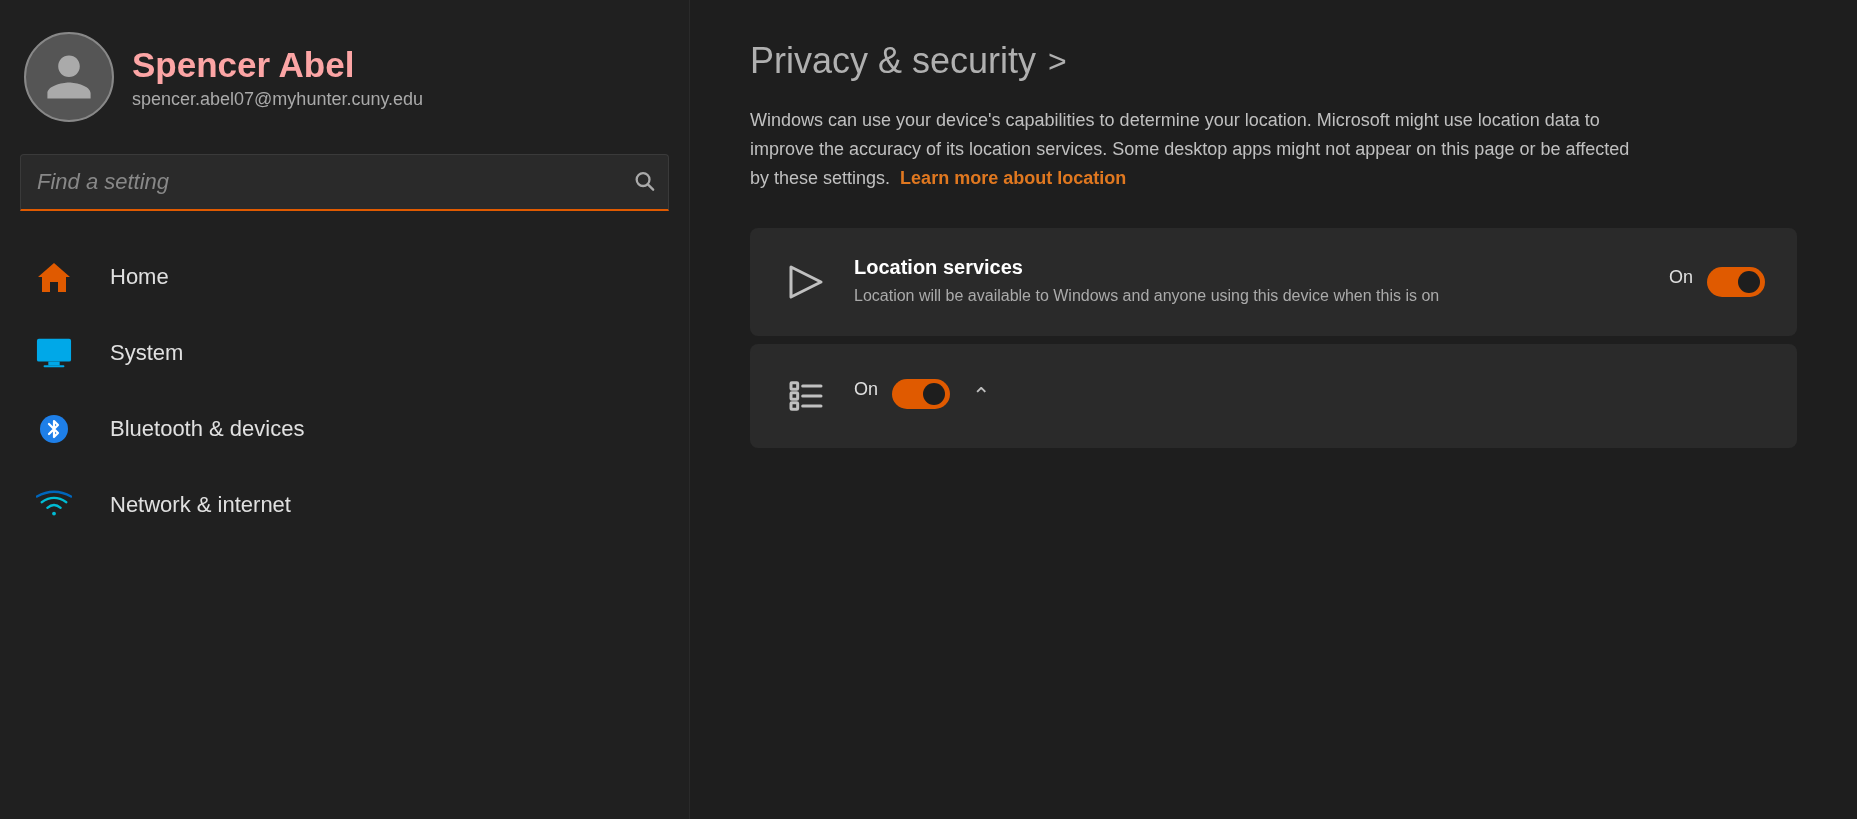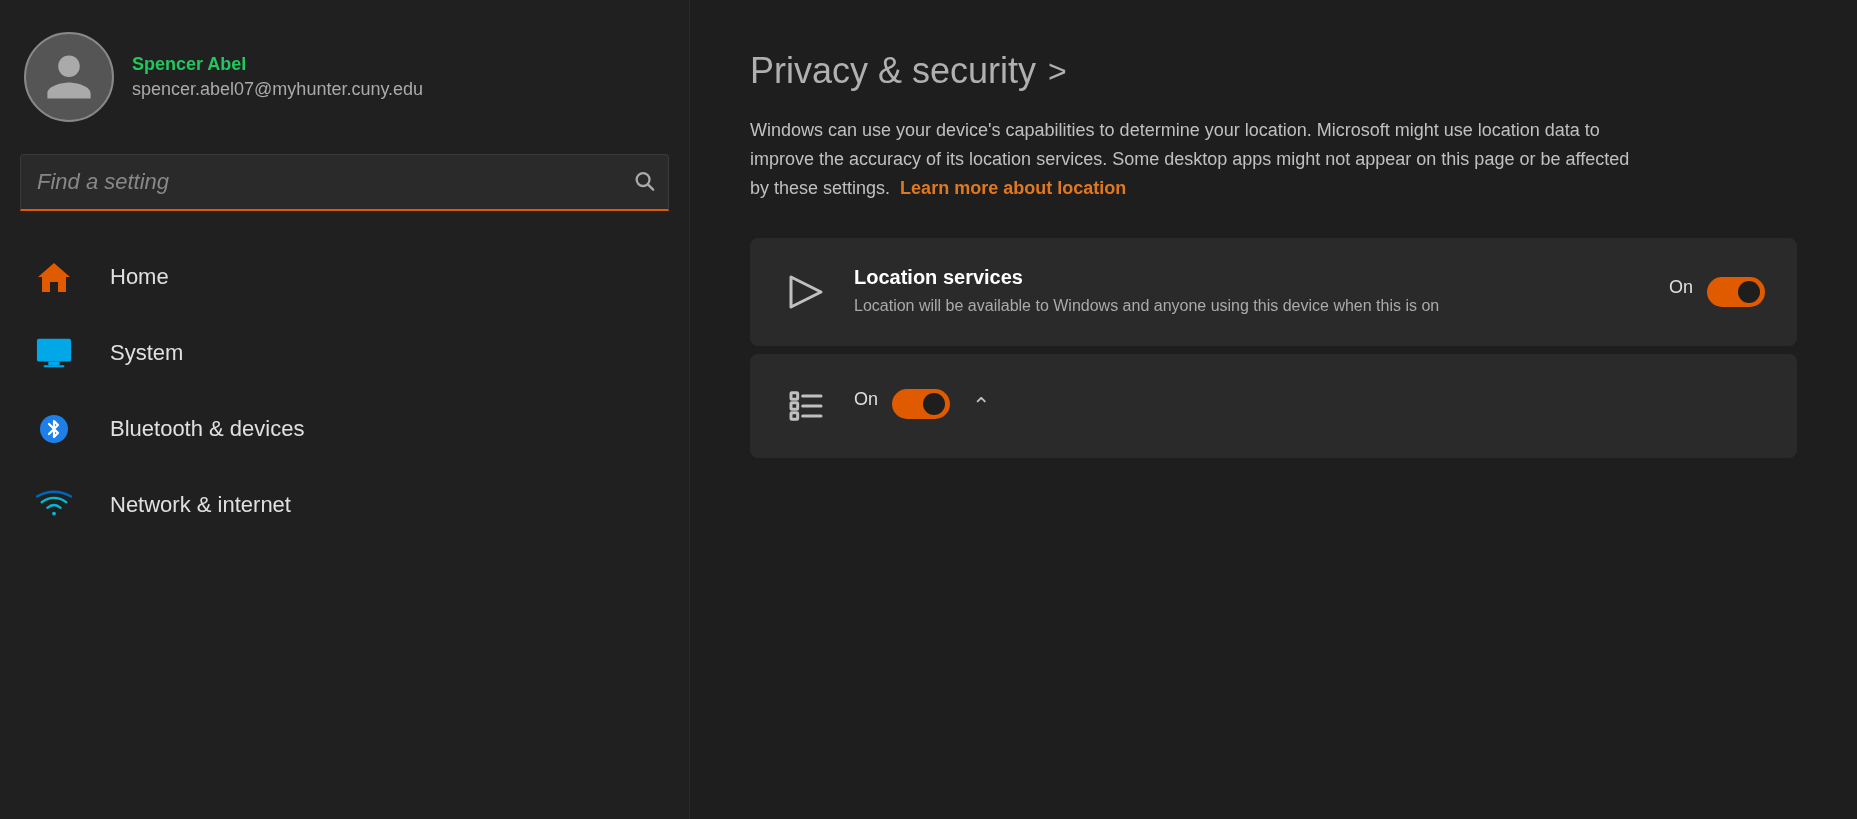--- a/index.html
+++ b/index.html
@@ -48,23 +48,23 @@
       height: 54px;
       fill: #aaa;
     }
 
     .user-info {
       display: flex;
       flex-direction: column;
     }
 
     .user-name {
-      font-size: 18px;
+      font-size: 35px;
       font-weight: 600;
-      color: #22c55e;
+      color: #fca5a5;
     }
 
     .user-email {
       font-size: 18px;
       color: #aaaaaa;
       margin-top: 4px;
     }
 
     .search-container {
       margin: 4px 20px 20px 20px;
@@ -160,21 +160,20 @@
       background-color: #1e1e1e;
       padding: 40px 60px;
       overflow-y: auto;
     }
 
     .breadcrumb {
       display: flex;
       align-items: center;
       gap: 12px;
       margin-bottom: 24px;
-      margin-top: 10px;
     }
 
     .breadcrumb-privacy {
       font-size: 36px;
       color: #b0b0b0;
       font-weight: 400;
     }
 
     .breadcrumb-arrow {
       font-size: 32px;

